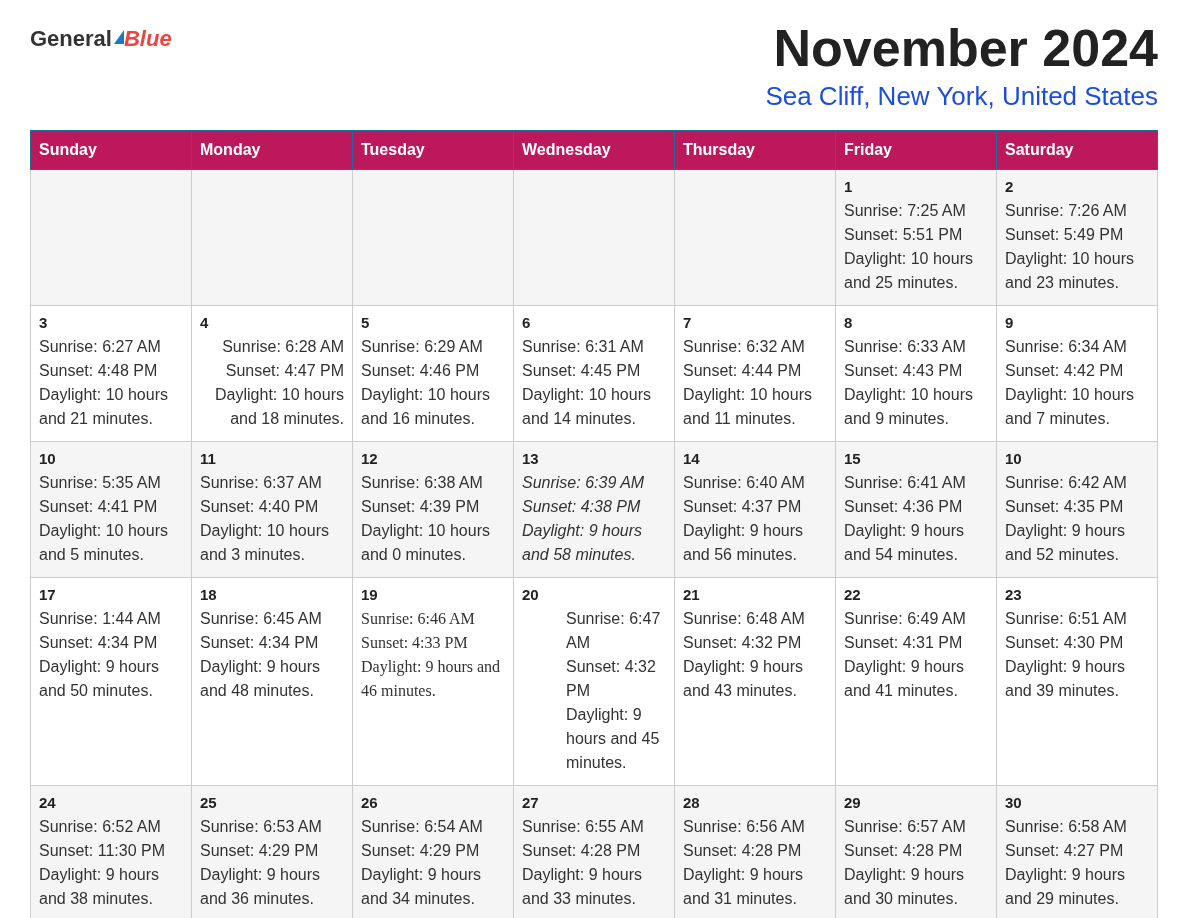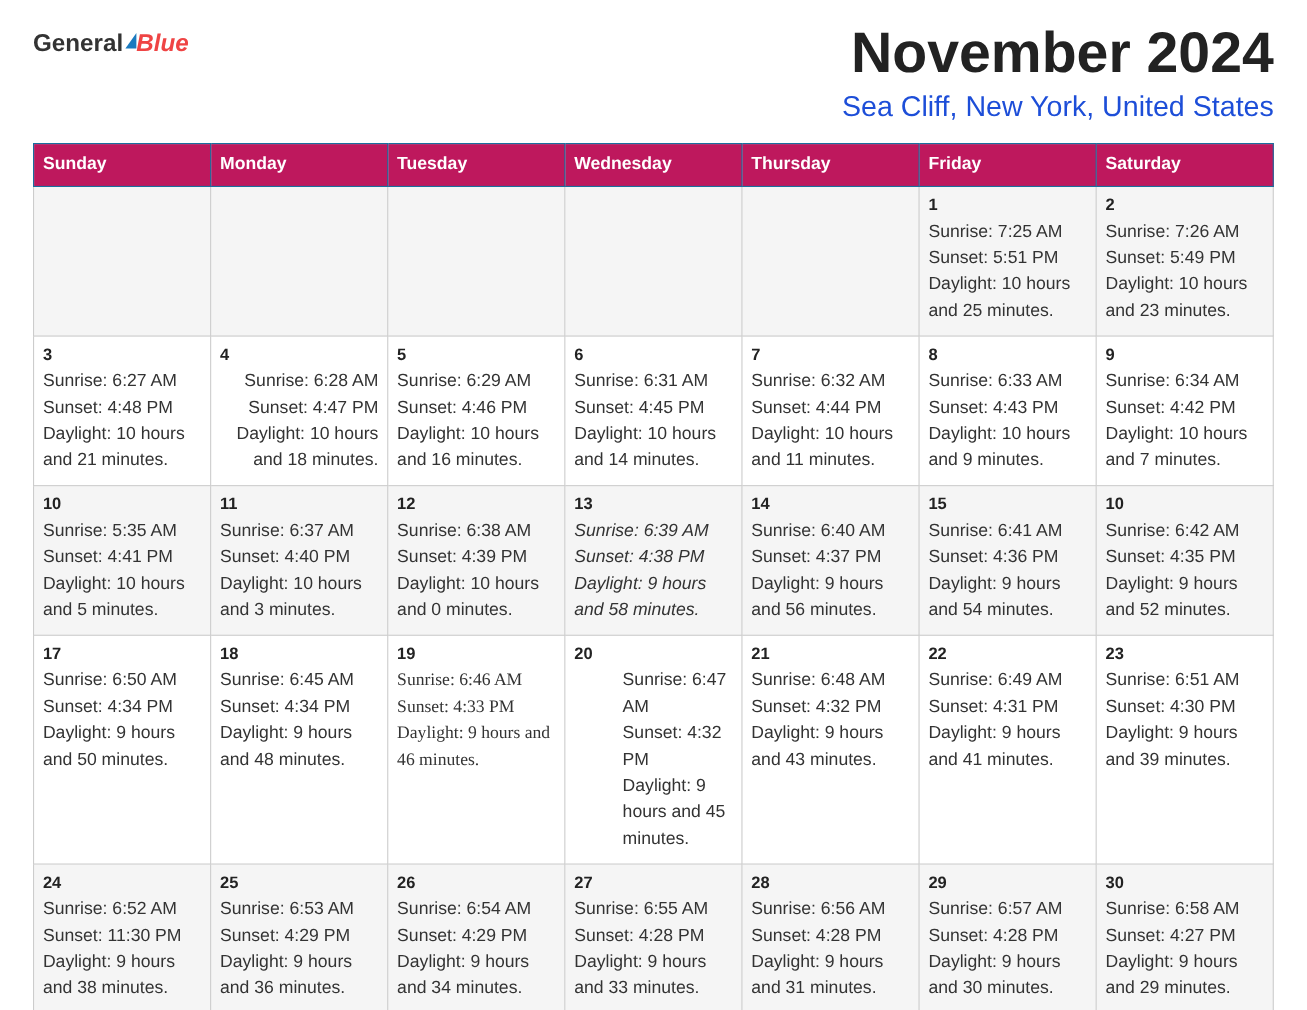--- a/index.html
+++ b/index.html
@@ -238,21 +238,21 @@
         <td>
           <span class="day-number">10</span>
           <div class="day-info" style="white-space: pre-line;">Sunrise: 6:42 AM
 Sunset: 4:35 PM
 Daylight: 9 hours and 52 minutes.</div>
         </td>
       </tr>
       <tr>
         <td>
           <span class="day-number">17</span>
-          <div class="day-info" style="white-space: pre-line;">Sunrise: 6:50 AM
+          <div class="day-info" style="white-space: pre-line;">Sunrise: 1:44 AM
 Sunset: 4:34 PM
 Daylight: 9 hours and 50 minutes.</div>
         </td>
         <td>
           <span class="day-number">18</span>
           <div class="day-info" style="white-space: pre-line;">Sunrise: 6:45 AM
 Sunset: 4:34 PM
 Daylight: 9 hours and 48 minutes.</div>
         </td>
         <td>

